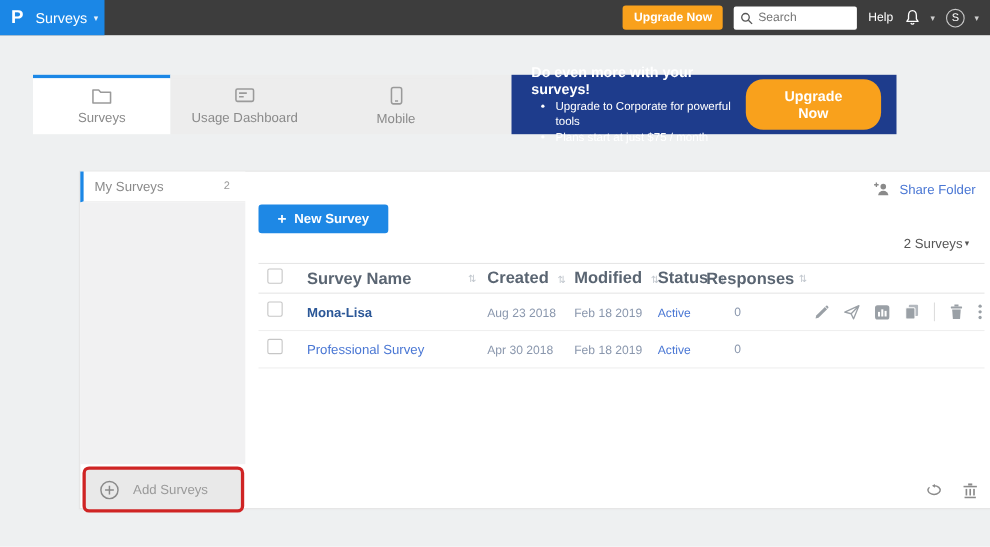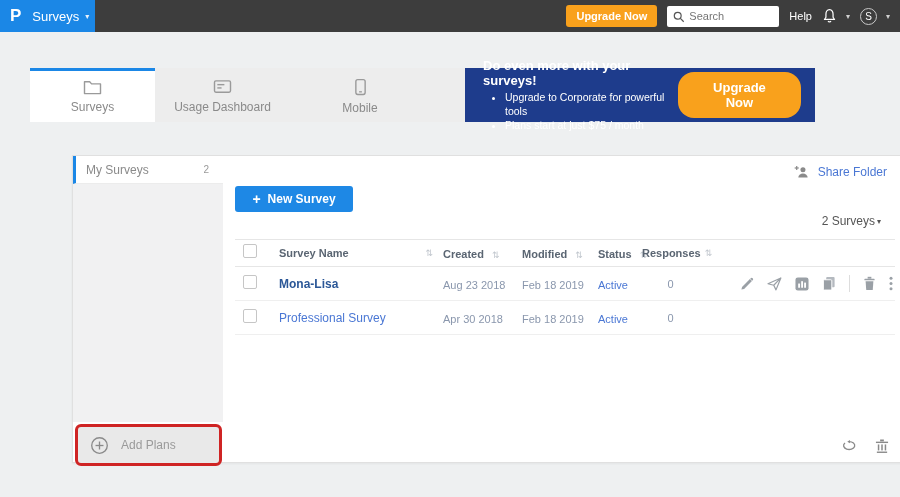--- a/index.html
+++ b/index.html
@@ -63,21 +63,21 @@
   
   .table { position:absolute; left:162px; top:83px; width:660px; }
   .thead { height:28px; display:flex; align-items:center; border-top:1px solid #e6e6e6; border-bottom:1px solid #e6e6e6; }
   .trow { height:34px; display:flex; align-items:center; border-bottom:1px solid #efefef; }
   .c-check { width:44px; padding-left:8px; }
   .c-name { width:164px; display:flex; align-items:center; justify-content:space-between; padding-right:10px; }
   .c-created { width:79px; } .c-modified { width:76px; } .c-status { width:44px; }
   .c-resp { width:75px; display:flex; align-items:center; }
   .c-resp .hspace { margin-left:4px; }
   .c-actions { flex:1; display:flex; align-items:center; justify-content:flex-end; gap:13px; padding-right:2px; }
-  .hlabel { font-size:11px; font-weight:bold; color:#5a6572; }
+  .hlabel { font-size:15px; font-weight:bold; color:#5a6572; }
   .sort { font-size:9px; color:#c0c6cd; cursor:pointer; }
   .c-created .sort, .c-modified .sort, .c-status .sort { margin-left:8px; }
   .checkbox { width:14px; height:14px; border:1px solid #c6c6c6; border-radius:2px; background:#fff; display:inline-block; cursor:pointer; }
   .name-link { font-size:12px; color:#2b5797; font-weight:bold; cursor:pointer; }
   .name-link.plain { font-weight:normal; color:#4a77d4; }
   .cellval { font-size:11px; color:#8a97ad; }
   .status-link { font-size:11px; color:#4a77d4; cursor:pointer; }
   .respval { width:100%; text-align:center; padding-right:18px; }
   .aicon { cursor:pointer; display:flex; align-items:center; }
   .adivider { width:1px; height:17px; background:#ddd; }
@@ -162,21 +162,21 @@
       <span class="flabel">My Surveys</span>
       <span class="fcount">2</span>
     </div>
     <div class="sidecol"></div>
     <div class="add-folder">
       <svg width="19" height="19" viewBox="0 0 20 20">
           <circle cx="10" cy="10" r="8.2" fill="none" stroke="#8a8a8a" stroke-width="1.4"></circle>
           <line x1="10" y1="5.8" x2="10" y2="14.2" stroke="#8a8a8a" stroke-width="1.4"></line>
           <line x1="5.8" y1="10" x2="14.2" y2="10" stroke="#8a8a8a" stroke-width="1.4"></line>
         </svg>
-      <span class="aflabel">Add Plans</span>
+      <span class="aflabel">Add Surveys</span>
     </div>
 
     <button class="btn-new-survey">
       <span class="plus">+</span>
       <span>New Survey</span>
     </button>
 
     <div class="share">
       <svg width="17" height="14" viewBox="0 0 18 15">
           <circle cx="9.5" cy="5" r="2.7" fill="#8a8a8a"></circle>

